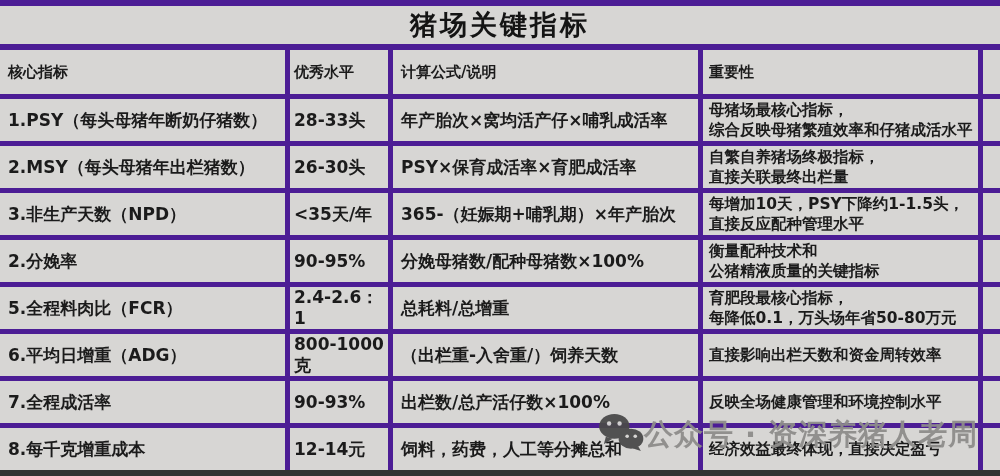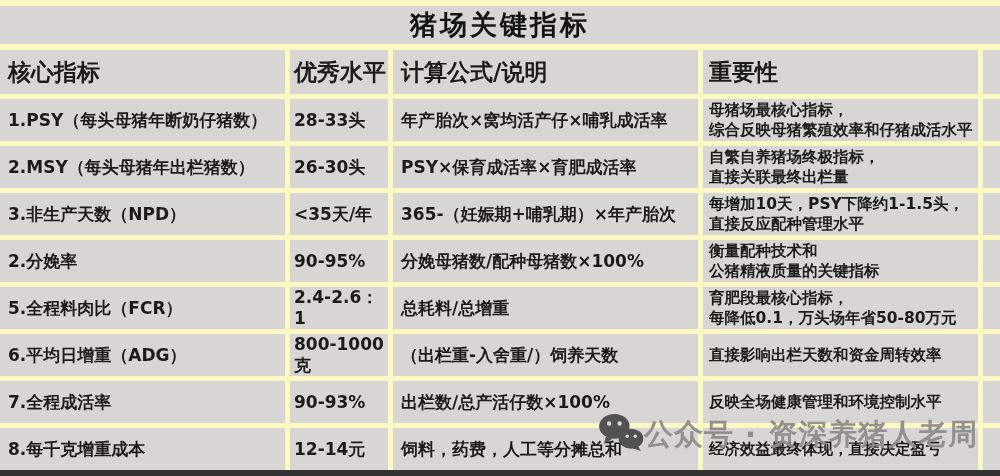--- a/index.html
+++ b/index.html
@@ -2,21 +2,21 @@
 <html><head>
 <meta charset="utf-8">
 <style>
   * { margin: 0; padding: 0; box-sizing: border-box; }
   body { font-family: "DejaVu Sans", "Liberation Sans", sans-serif; }
 
   .page {
     position: relative;
     width: 1000px;
     height: 476px;
-    background: #fef9c3;
+    background: #4c1d95;
     overflow: hidden;
     color: #1b1b1b;
     font-weight: bold;
   }
 
   .title-band {
     position: absolute;
     top: 6px;
     left: 0;
     width: 100%;
@@ -53,21 +53,21 @@
   }
   .cell.spacer { padding: 0; }
   .cell.level { padding-left: 4px; }
   .cell.formula { }
   .cell.importance {
     padding-left: 6px;
     font-size: 15.5px;
     line-height: 20px;
     white-space: pre-line;
   }
-  .cell.header { font-size: 23px; text-align: center; }
+  .cell.header { font-size: 15px; text-align: center; }
 
   .watermark {
     position: absolute;
     top: 414px;
     left: 598px;
     width: 400px;
     height: 42px;
     display: flex;
     align-items: center;
     gap: 0;

